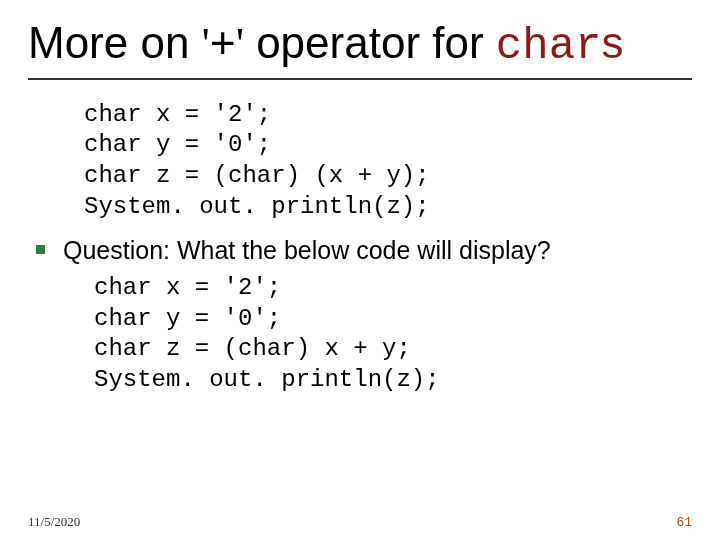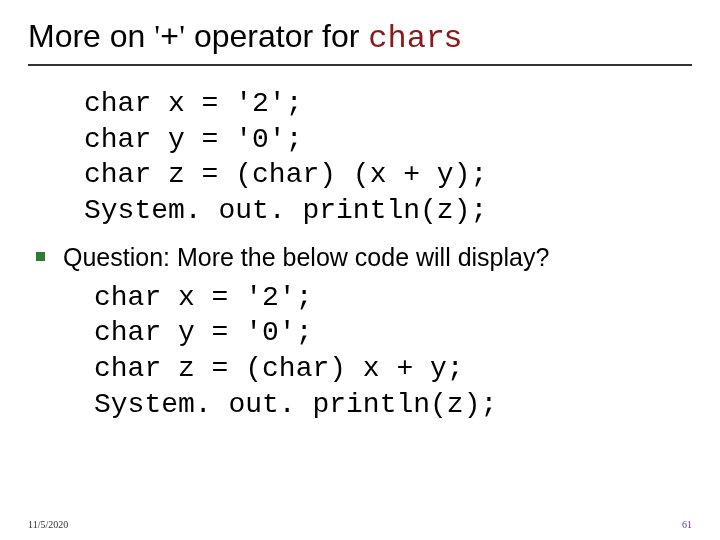--- a/index.html
+++ b/index.html
@@ -17,21 +17,21 @@
     color: #000;
   }
   .title-wrap {
     border-bottom: 2px solid #333;
     display: inline-block;
     width: 100%;
     padding-bottom: 6px;
     margin-bottom: 14px;
   }
   .title {
-    font-size: 32px;
+    font-size: 44px;
     line-height: 1.15;
   }
   .title .q { font-family: "Times New Roman", serif; }
   .title .mono { font-family: "Courier New", monospace; }
   .maroon { color: #8b1a1a; }
   .content {
     font-size: 25px;
     line-height: 1.3;
     color: #000;
   }
@@ -45,39 +45,39 @@
     height: 9px;
     background: #2e7d32;
     flex: 0 0 9px;
     margin-top: 11px;
     margin-right: 18px;
   }
   .bullet-text { flex: 1; }
   .mono { font-family: "Courier New", monospace; }
   .code-block {
     font-family: "Courier New", monospace;
-    font-size: 28px;
+    font-size: 24px;
     line-height: 1.28;
     white-space: pre;
     margin: 6px 0 12px 56px;
     color: #000;
   }
   .footer {
     position: absolute;
     left: 28px;
     right: 28px;
     bottom: 10px;
     display: flex;
     justify-content: space-between;
     align-items: baseline;
-    font-size: 10px;
+    font-size: 13px;
     color: #333;
     font-family: "Times New Roman", serif;
   }
-  .footer .right { color: #6d28d9; font-family: Liberation Serif, serif; }
+  .footer .right { color: #c2410c; font-family: Liberation Mono, monospace; }
 </style>
 </head>
 <body>
 
 <div class="slide">
 
   <div class="title-wrap">
     <div class="title">
       <span>More on </span><span class="q">'</span><span class="mono">+</span><span class="q">'</span><span> operator for </span><span class="mono maroon">char</span><span class="maroon">s</span>
     </div>
@@ -87,21 +87,21 @@
 
 
     <div class="code-block">char x = '2';
 char y = '0';
 char z = (char) (x + y);
 System. out. println(z);</div>
 
 
     <div class="bullet-row">
       <div class="bullet-sq"></div>
-      <div class="bullet-text">Question: More the below code will display?</div>
+      <div class="bullet-text">Question: What the below code will display?</div>
     </div>
 
     <div class="code-block" style="margin-left:66px;">char x = '2';
 char y = '0';
 char z = (char) x + y;
 System. out. println(z);</div>
 
   </div>
 
   <div class="footer">

